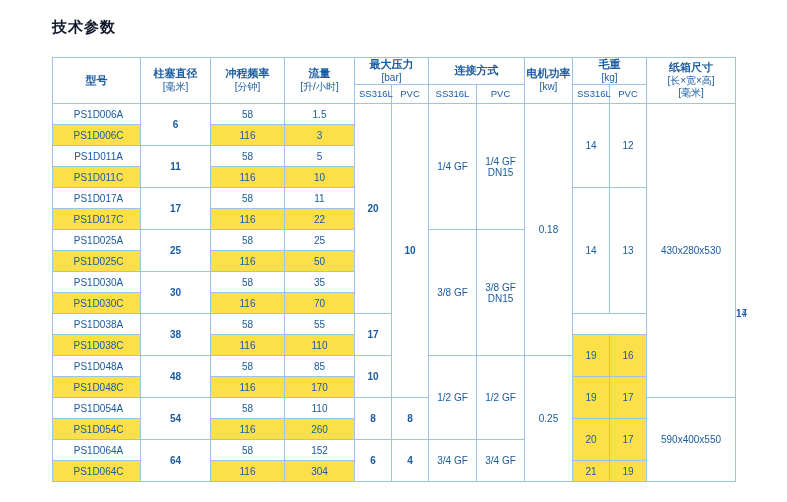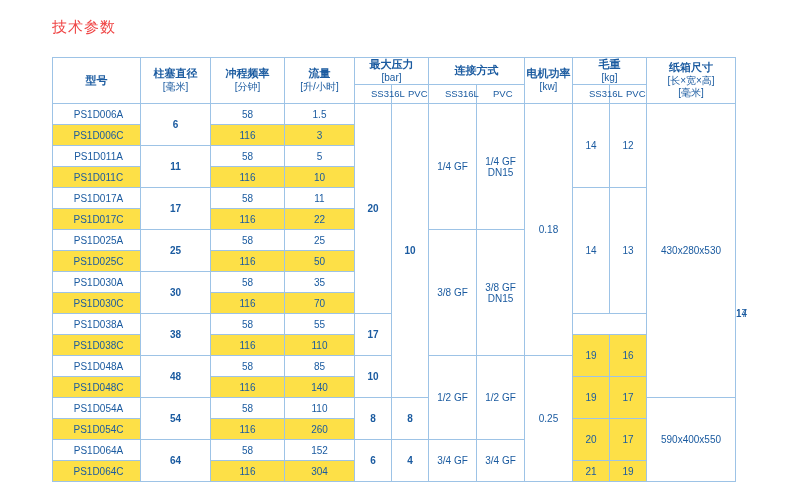--- a/index.html
+++ b/index.html
@@ -19,22 +19,22 @@
     position: absolute;
     left: 0; top: 0;
     width: 787px;
     height: 502px;
   }
   .title {
     position: absolute;
     left: 52px;
     top: 18px;
     font-size: 15px;
-    font-weight: normal;
-    color: #ef4444;
+    font-weight: bold;
+    color: #0f172a;
     letter-spacing: 1px;
   }
   table.spec {
     position: absolute;
     left: 52px;
     top: 57px;
     border-collapse: collapse;
     table-layout: fixed;
     width: 683px;
   }
@@ -59,21 +59,21 @@
     font-size: 11px;
   }
   thead th .unit {
     display: block;
     font-size: 10px;
     font-weight: normal;
   }
   thead th.sub {
     font-size: 9.5px;
     font-weight: normal;
-    padding: 3px 16px;
+    padding: 3px 4px;
   }
   td.model {
     font-size: 10px;
     text-align: center;
     padding: 3px 0 3px 6px;
     text-align: left;
     color: #1b5ba0;
   }
   td.model span { padding-left: 4px; }
   tr.shade td { background: #fde047; }
@@ -252,21 +252,21 @@
         <td class="freq">58</td>
         <td class="flow">85</td>
         <td class="mid" rowspan="2">10</td>
         <td class="conn" rowspan="4">1/2 GF</td>
         <td class="conn" rowspan="4">1/2 GF</td>
         <td class="val" rowspan="6">0.25</td>
       </tr>
       <tr class="rowh shade">
         <td class="model"><span>PS1D048C</span></td>
         <td class="freq">116</td>
-        <td class="flow">140</td>
+        <td class="flow">170</td>
         <td class="val" rowspan="2">19</td>
         <td class="val" rowspan="2">17</td>
       </tr>
 
       <tr class="rowh">
         <td class="model"><span>PS1D054A</span></td>
         <td class="big" rowspan="2">54</td>
         <td class="freq">58</td>
         <td class="flow">110</td>
         <td class="mid" rowspan="2">8</td>

